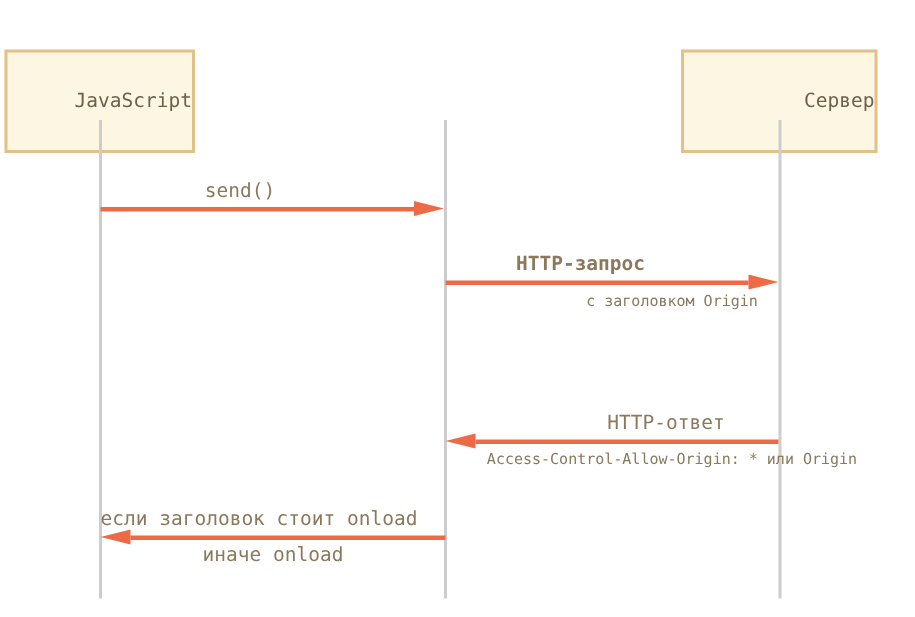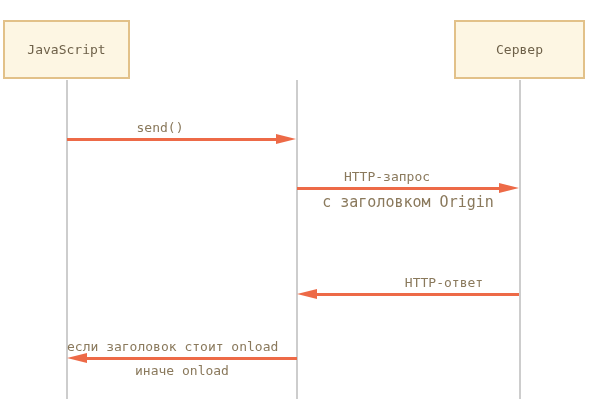--- a/index.html
+++ b/index.html
@@ -14,44 +14,44 @@
   html,body{margin:0;padding:0;background:var(--bg);}
   .stage{
     position:relative;
     width:610px;height:411px;
     background:var(--bg);
     font-family:"DejaVu Sans Mono","Liberation Mono",monospace;
     overflow:hidden;
   }
   .actor{
     position:absolute;
-    top:20px;height:59px;
+    top:33px;height:69px;
     box-sizing:border-box;
     background:var(--box-fill);
     border:2px solid var(--box-border);
-    display:flex;align-items:center;justify-content:center;
+    display:flex;align-items:center;justify-content:flex-end;
   }
   .actor-label{
     color:var(--box-text);
     font-size:13px;
     white-space:nowrap;
   }
   .lifeline{
     position:absolute;
     top:80px;height:319px;width:2px;
     background:var(--lifeline);
   }
   .msg-label,.msg-sublabel{
     position:absolute;
     color:var(--label-text);
     font-size:13px;line-height:15px;
     text-align:center;white-space:nowrap;
     z-index:2;
   }
-  .msg-sublabel.small{font-size:15px;line-height:14px;}
+  .msg-sublabel.small{font-size:10px;line-height:14px;padding-left:40px;}
   .shaft{
     position:absolute;height:3px;
     background:var(--arrow);
     z-index:1;
   }
   .head{
     position:absolute;width:0;height:0;z-index:1;
     border-top:5px solid transparent;
     border-bottom:5px solid transparent;
   }
@@ -71,27 +71,28 @@
   </div>
 
   <div class="lifeline" style="left:66px;"></div>
   <div class="lifeline" style="left:296px;"></div>
   <div class="lifeline" style="left:519px;"></div>
 
   <div class="msg-label" style="left:67px;top:120px;width:186px;">send()</div>
   <div class="shaft" style="left:67px;top:137.5px;width:209px;"></div>
   <div class="head head-right" style="left:276px;top:134px;"></div>
 
-  <div class="msg-label" style="left:297px;top:169px;width:180px;">HTTP-запрос</div>
+  <div class="msg-label" style="left:297px;top:169px;width:180px;font-weight:bold;">HTTP-запрос</div>
   <div class="shaft" style="left:297px;top:186.5px;width:202px;"></div>
   <div class="head head-right" style="left:499px;top:183px;"></div>
   <div class="msg-sublabel small" style="left:297px;top:195px;width:222px;">с заголовком Origin</div>
 
   <div class="msg-label" style="left:297px;top:275px;width:222px;margin-left:36px;">HTTP-ответ</div>
   <div class="head head-left" style="left:297px;top:289px;"></div>
   <div class="shaft" style="left:317px;top:292.5px;width:202px;"></div>
+  <div class="msg-sublabel small" style="left:258px;top:300px;width:300px;">Access-Control-Allow-Origin: * или Origin</div>
 
   <div class="msg-label" style="left:67px;top:339px;width:208px;">если заголовок стоит onload</div>
   <div class="head head-left" style="left:67px;top:353px;"></div>
   <div class="shaft" style="left:87px;top:356.5px;width:210px;"></div>
   <div class="msg-sublabel" style="left:67px;top:363px;width:230px;">иначе onload</div>
 
 </div>
 
 </body></html>

